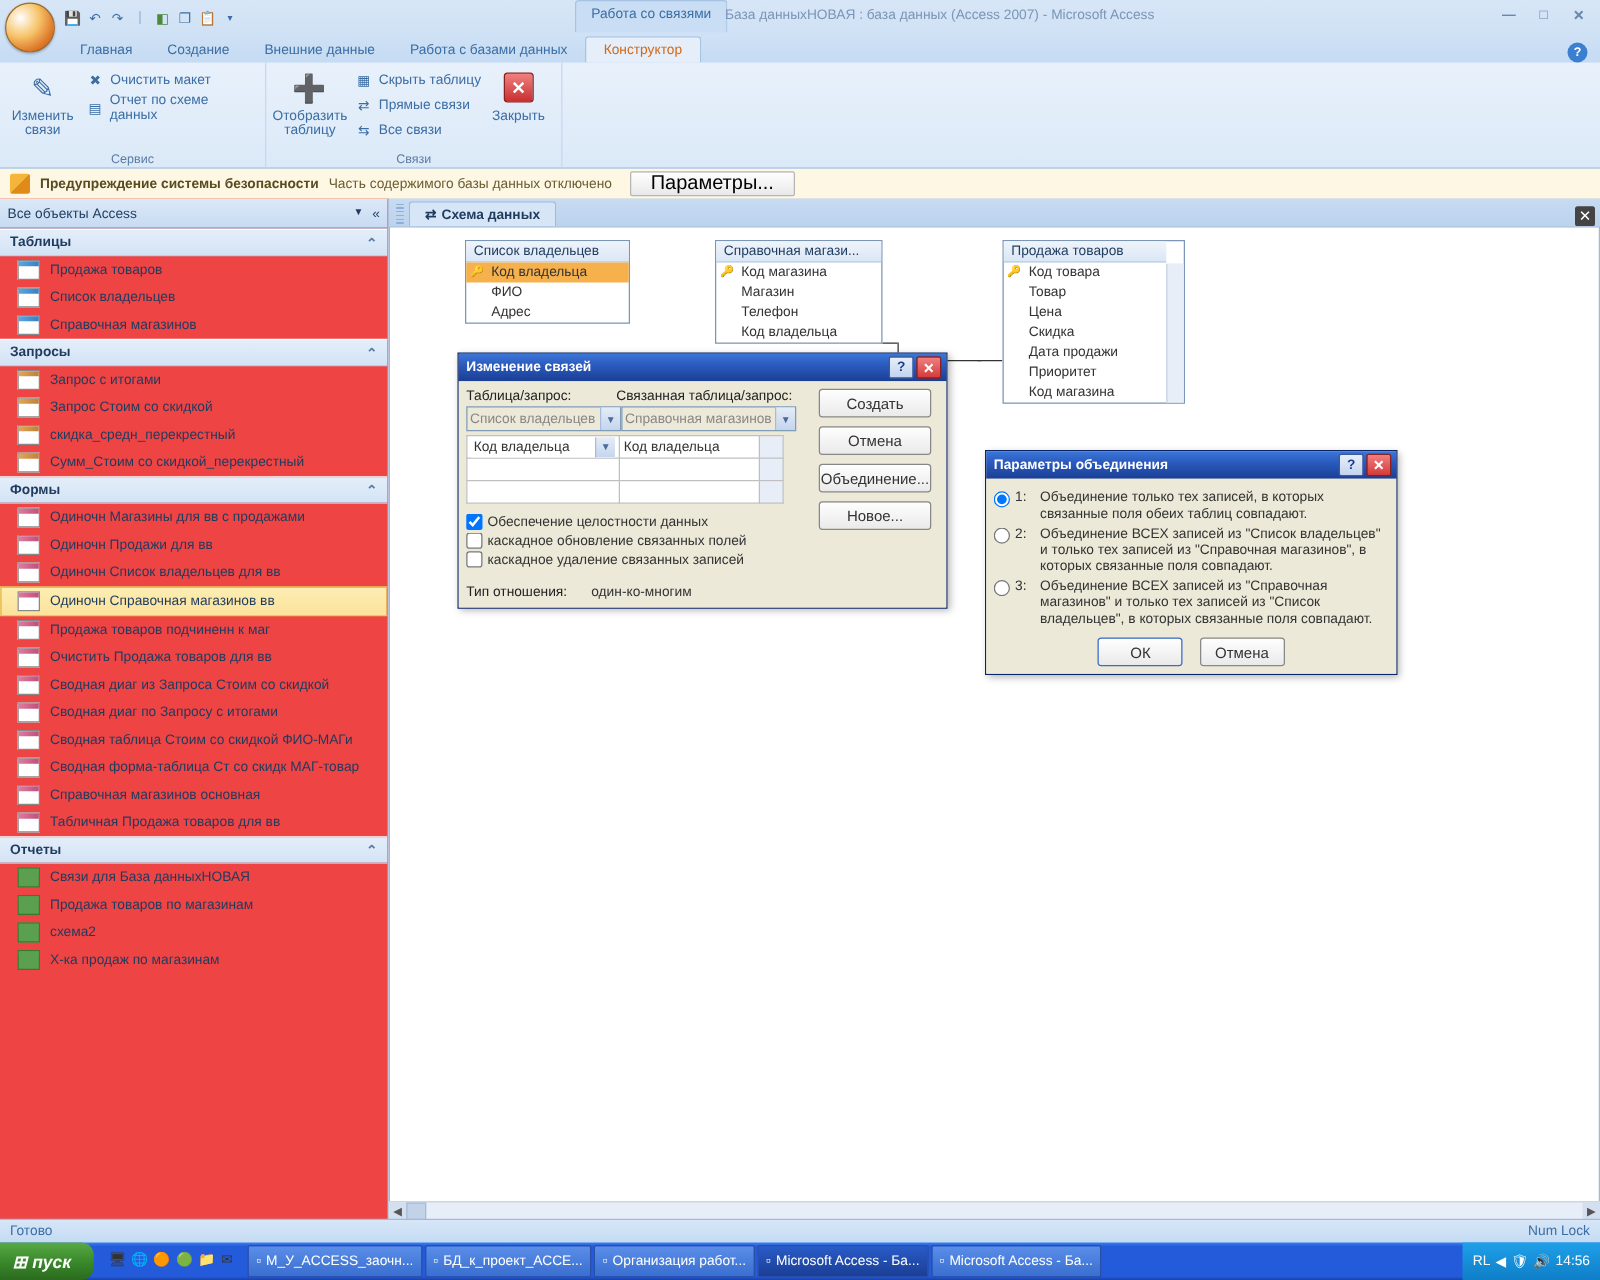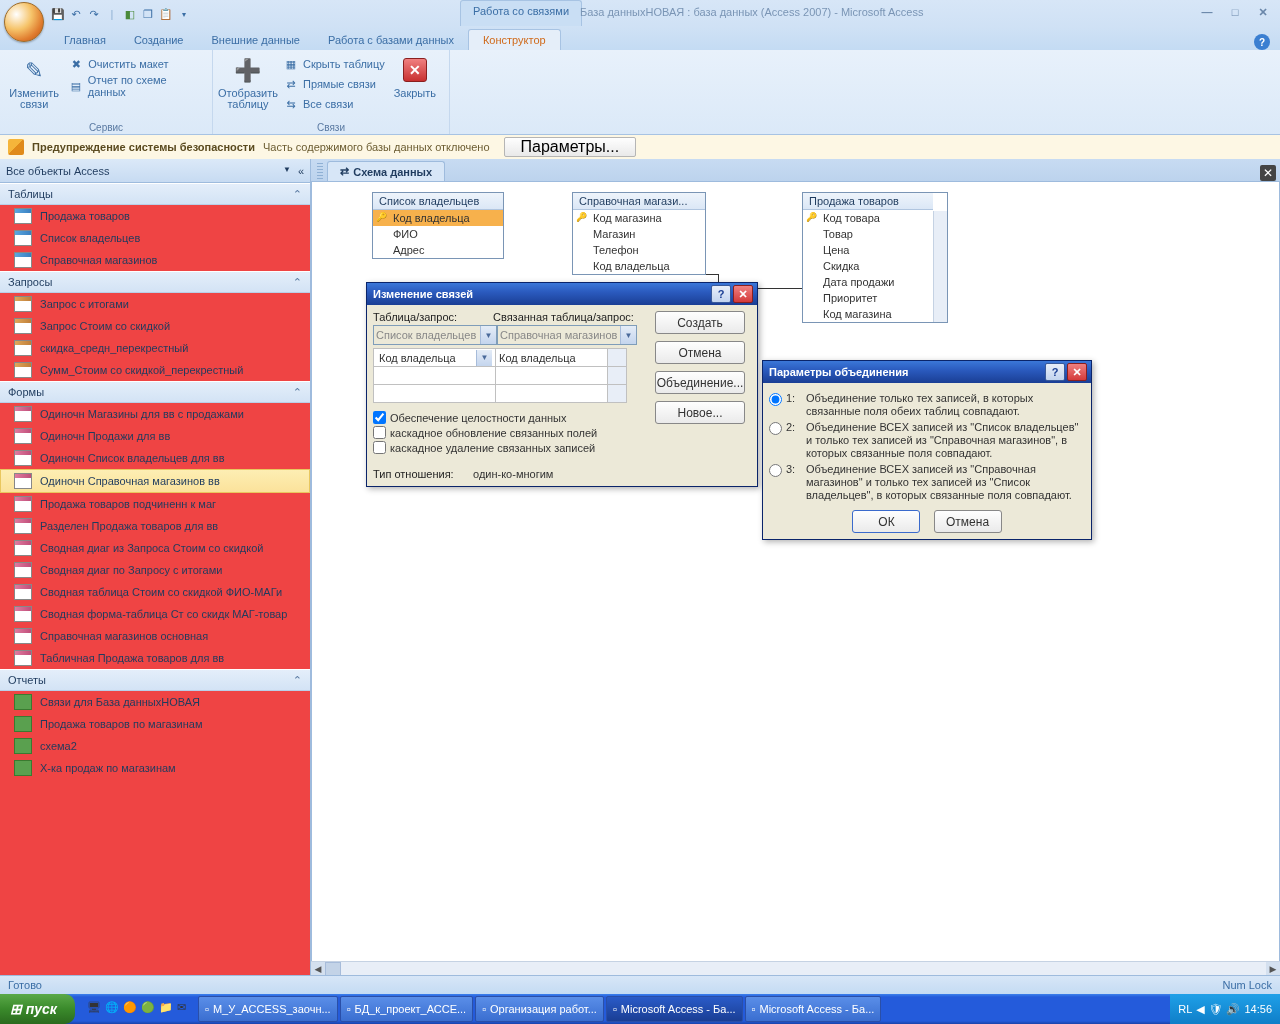--- a/index.html
+++ b/index.html
@@ -27,21 +27,21 @@
 .smbtn .ic{width:16px;height:16px;display:inline-flex;align-items:center;justify-content:center}
 .msgbar{height:24px;background:#fdf7e4;border-bottom:1px solid #d9cfa5;display:flex;align-items:center;padding:0 8px;gap:8px}
 .msgbar .shield{width:16px;height:16px;background:linear-gradient(135deg,#f5b53a 50%,#e08a1a 50%);border-radius:2px}
 .msgbar .bold{font-weight:bold;color:#5a4a1f}
 .msgbar .plain{color:#6b5c31}
 .msgbar button{margin-left:6px;height:20px;padding:0 16px;background:linear-gradient(#fefefe,#e9e9e9);border:1px solid #b5b5b5;border-radius:2px;font-size:16px}
 .workspace{position:absolute;top:159px;left:0;right:0;bottom:48px;display:flex}
 .navpane{width:310px;background:#ef4444;border-right:1px solid #9ebbdd;display:flex;flex-direction:column;overflow:hidden}
 .nav-hdr{height:23px;background:linear-gradient(#dbe9f8,#c7dbf2);border-bottom:1px solid #9ebbdd;display:flex;align-items:center;padding:0 6px;color:#1f3b5e}
 .nav-hdr .chev{margin-left:auto;display:flex;gap:2px}
-.nav-cat{height:20px;background:linear-gradient(#e4eefa,#d3e3f5);border-top:1px solid #fff;border-bottom:1px solid #b9cfe8;display:flex;align-items:center;padding:0 8px;font-weight:normal;color:#1f3b5e}
+.nav-cat{height:20px;background:linear-gradient(#e4eefa,#d3e3f5);border-top:1px solid #fff;border-bottom:1px solid #b9cfe8;display:flex;align-items:center;padding:0 8px;font-weight:bold;color:#1f3b5e}
 .nav-cat .exp{margin-left:auto;color:#5a7aa2}
 .nav-item{height:22px;display:flex;align-items:center;padding:0 8px 0 14px;gap:8px;color:#1f3b5e}
 .nav-item.sel{background:linear-gradient(#fdeeb3,#fbe29b);border:1px solid #e9c75e;padding-left:13px}
 .nav-item .oi{width:16px;height:14px;border:1px solid #888;background:#fff;display:inline-flex;flex-direction:column}
 .nav-item .oi::before{content:"";height:4px;background:linear-gradient(90deg,#5aa7e0,#3a7fc0)}
 .nav-item .qi::before{background:linear-gradient(90deg,#e0a75a,#c07f3a)}
 .nav-item .fi::before{background:linear-gradient(90deg,#e07aa0,#c04f7a)}
 .nav-item .ri{background:#5aa04f;border-color:#3a7a30}
 .nav-item .ri::before{background:#5aa04f}
 .canvas{flex:1;position:relative;background:#bdd5ef}
@@ -255,21 +255,21 @@
         <div class="nav-item sel">
           <span class="oi fi"></span>
           <span>Одиночн Справочная магазинов вв</span>
         </div>
         <div class="nav-item">
           <span class="oi fi"></span>
           <span>Продажа товаров подчиненн к маг</span>
         </div>
         <div class="nav-item">
           <span class="oi fi"></span>
-          <span>Разделен Продажа товаров для вв</span>
+          <span>Очистить Продажа товаров для вв</span>
         </div>
         <div class="nav-item">
           <span class="oi fi"></span>
           <span>Сводная диаг из Запроса Стоим со скидкой</span>
         </div>
         <div class="nav-item">
           <span class="oi fi"></span>
           <span>Сводная диаг по Запросу с итогами</span>
         </div>
         <div class="nav-item">
@@ -431,21 +431,21 @@
             <div style="width:96px;display:flex;flex-direction:column;gap:7px">
               <div class="dbtn2">Создать</div>
               <div class="dbtn2">Отмена</div>
               <div class="dbtn2">Объединение...</div>
               <div class="dbtn2">Новое...</div>
             </div>
           </div>
         </div>
       </div>
 
-      <div class="dialog" style="left:450px;top:178px;width:328px">
+      <div class="dialog" style="left:476px;top:178px;width:328px">
         <div class="titleb">
           <span>Параметры объединения</span>
           <div class="dctrl">
             <div class="dbtn">?</div>
             <div class="dbtn red">✕</div>
           </div>
         </div>
         <div class="dbody">
           <div class="radio-row">
               <input type="radio" name="j" checked="" style="">

